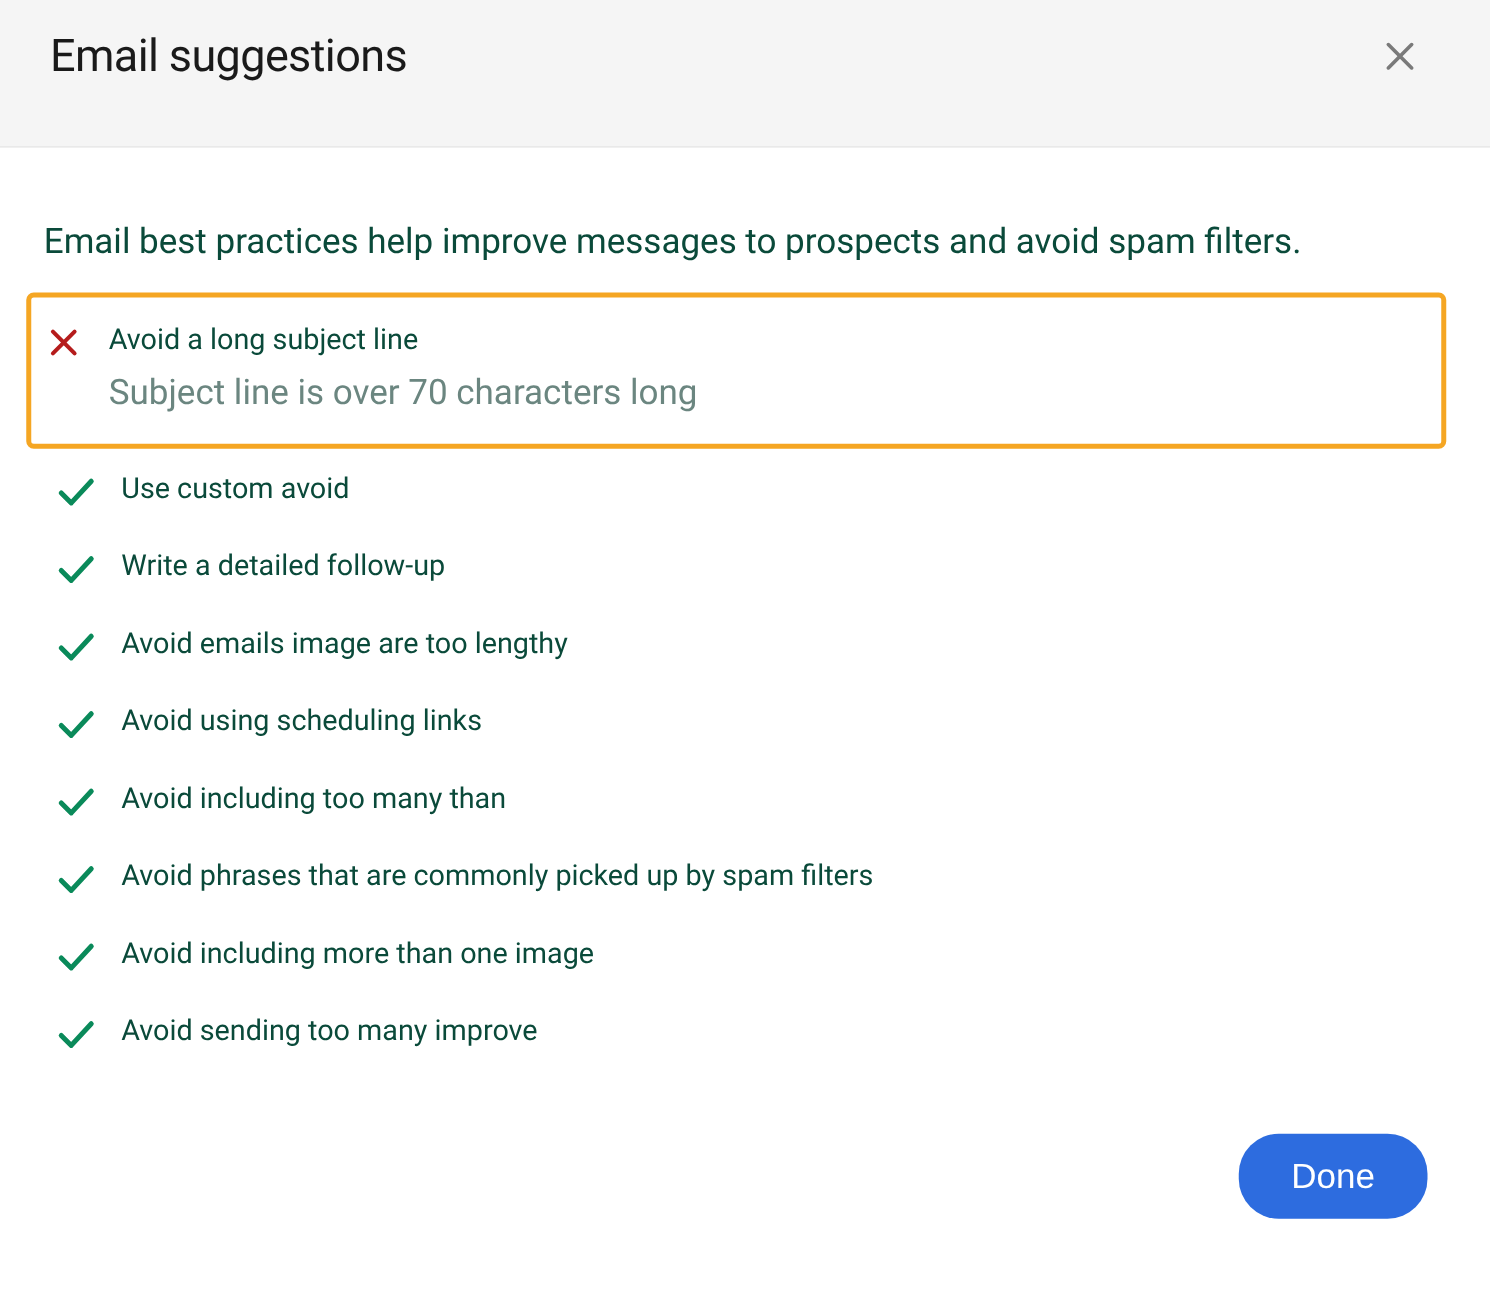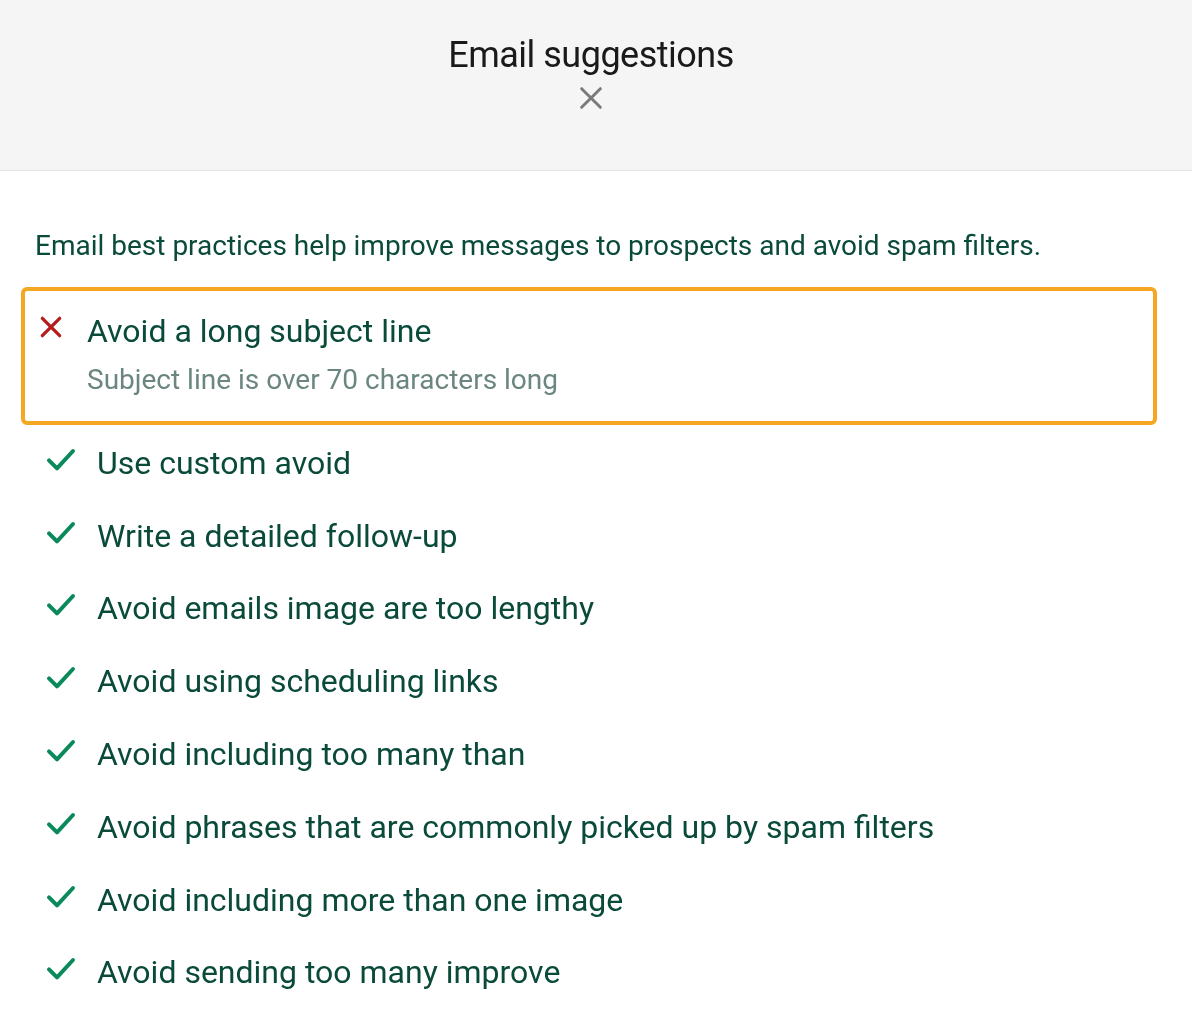--- a/index.html
+++ b/index.html
@@ -8,26 +8,25 @@
       box-sizing: border-box;
     }
     body {
       font-family: -apple-system, BlinkMacSystemFont, 'Segoe UI', Roboto, Helvetica, Arial, sans-serif;
       background: #ffffff;
       width: 1192px;
       height: 1032px;
     }
     .modal-header {
       background: #f5f5f5;
-      padding: 34px 50px 50px 40px;
+      padding: 23px 50px 50px 40px;
       display: flex;
       justify-content: space-between;
       align-items: center;
       border-bottom: 1px solid #e5e5e5;
-      flex-direction: column;
     }
     .modal-title {
       font-size: 36px;
       font-weight: 400;
       color: #1a1a1a;
       letter-spacing: -0.5px;
     }
     .close-button {
       background: none;
       border: none;
@@ -73,21 +72,21 @@
       height: 32px;
       display: flex;
       align-items: center;
       justify-content: center;
       margin-top: 2px;
     }
     .suggestion-content {
       flex: 1;
     }
     .suggestion-title {
-      font-size: 32px;
+      font-size: 23px;
       color: #0a4a3a;
       line-height: 1.4;
     }
     .suggestion-detail {
       font-size: 28px;
       color: #6b8680;
       line-height: 1.6;
       margin-top: 4px;
     }
     .modal-footer {

